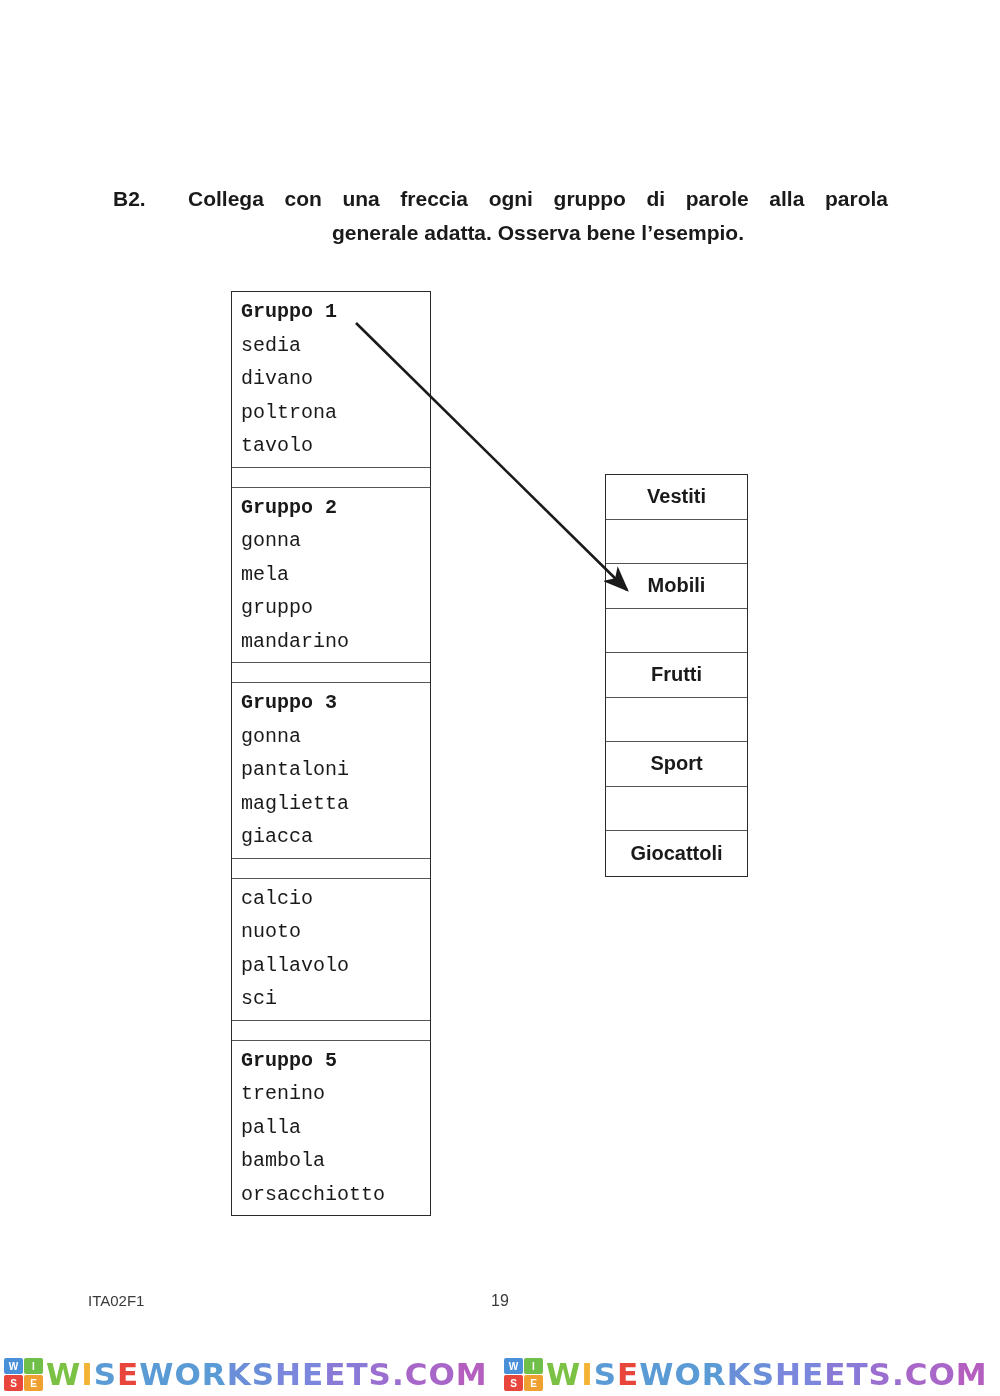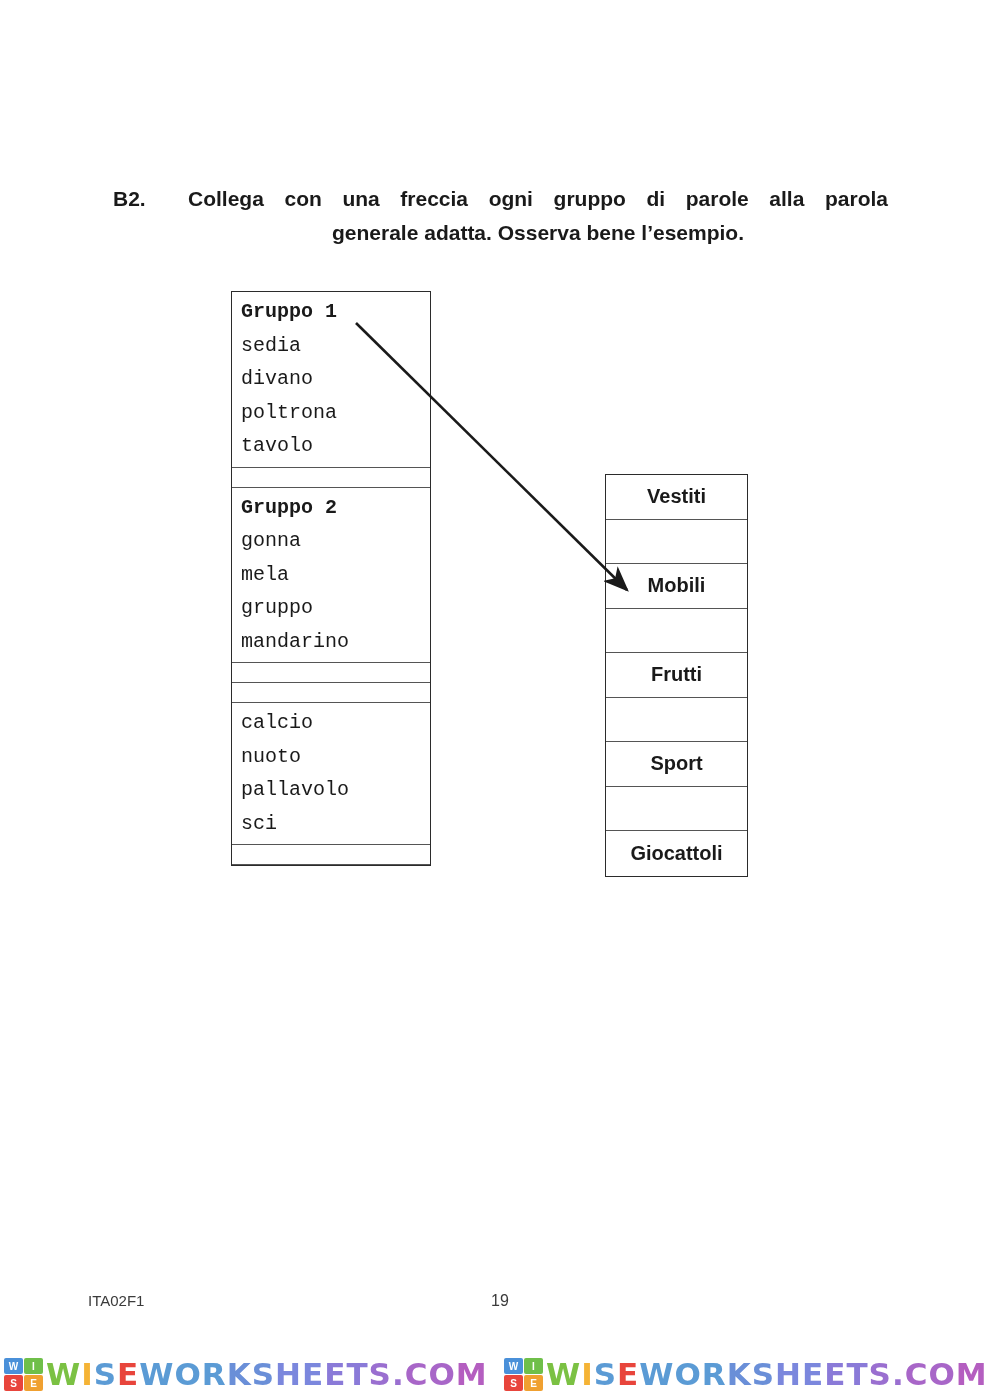--- a/index.html
+++ b/index.html
@@ -224,30 +224,44 @@
 
   <div class="group-box">
     <div class="group-title">Gruppo 2</div>
     <div class="group-word">gonna</div>
     <div class="group-word">mela</div>
     <div class="group-word">gruppo</div>
     <div class="group-word">mandarino</div>
   </div>
   <div class="spacer-row"></div>
 
+  <div class="group-box">
+    <div class="group-title">Gruppo 3</div>
+    <div class="group-word">gonna</div>
+    <div class="group-word">pantaloni</div>
+    <div class="group-word">maglietta</div>
+    <div class="group-word">giacca</div>
+  </div>
   <div class="spacer-row"></div>
 
   <div class="group-box">
     <div class="group-word">calcio</div>
     <div class="group-word">nuoto</div>
     <div class="group-word">pallavolo</div>
     <div class="group-word">sci</div>
   </div>
   <div class="spacer-row"></div>
 
+  <div class="group-box">
+    <div class="group-title">Gruppo 5</div>
+    <div class="group-word">trenino</div>
+    <div class="group-word">palla</div>
+    <div class="group-word">bambola</div>
+    <div class="group-word">orsacchiotto</div>
+  </div>
 
 </div>
 
 <div id="categories-column">
   <div class="cat-cell">Vestiti</div>
   <div class="cat-cell empty"></div>
   <div class="cat-cell">Mobili</div>
   <div class="cat-cell empty"></div>
   <div class="cat-cell">Frutti</div>
   <div class="cat-cell empty"></div>

